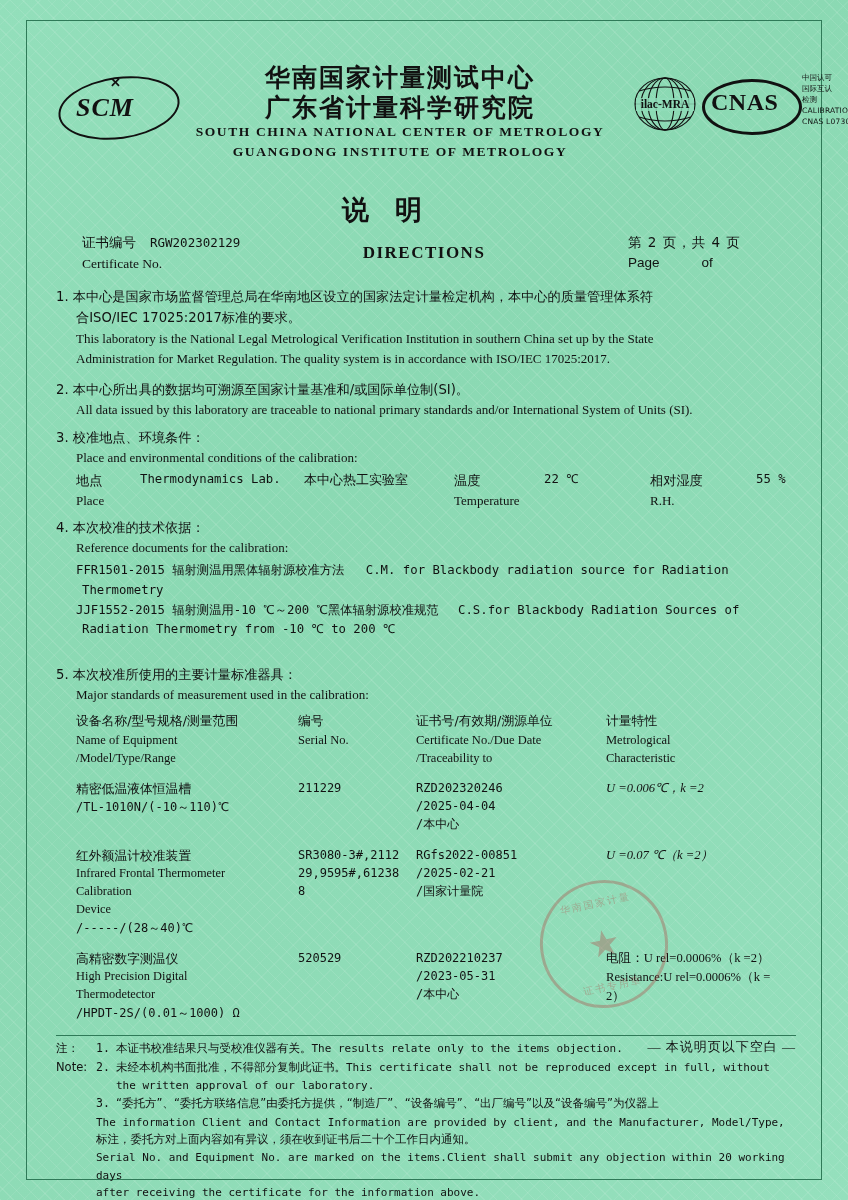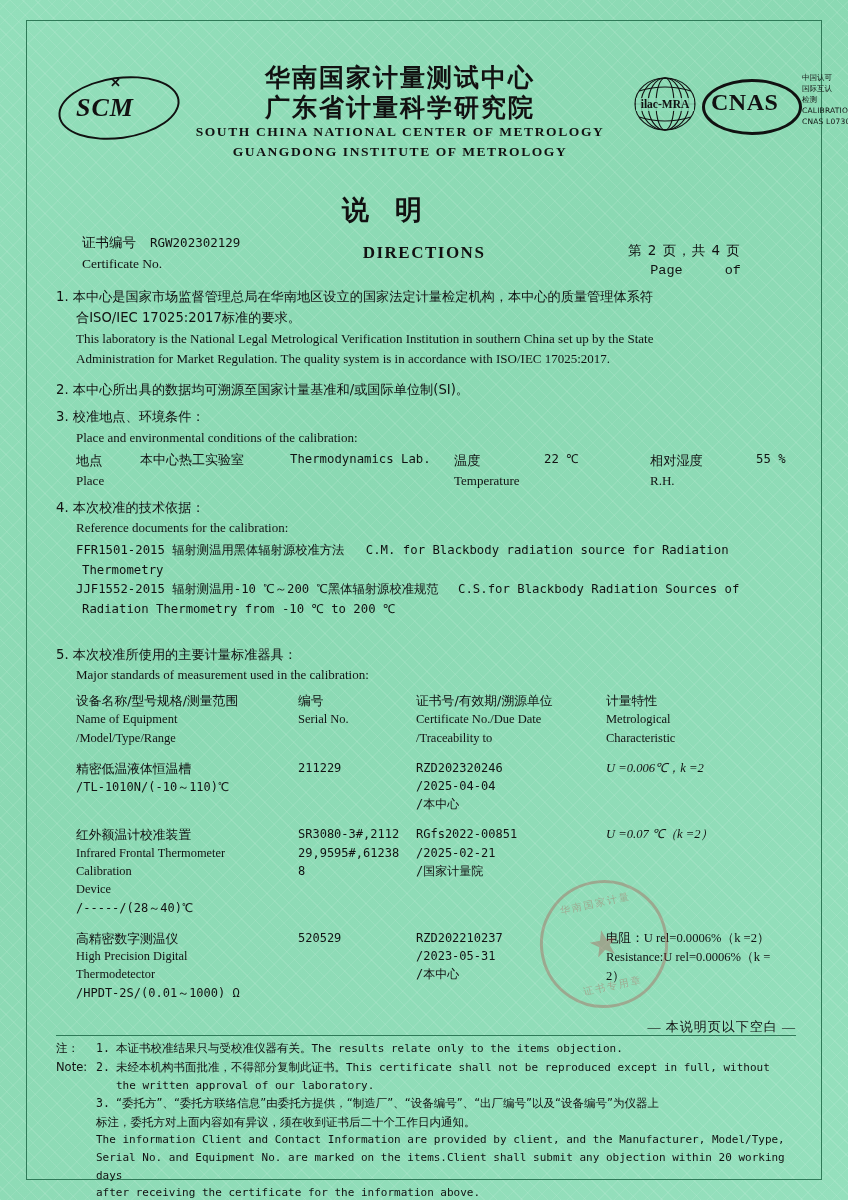--- a/index.html
+++ b/index.html
@@ -163,26 +163,26 @@
   }
   .cert-no .lbl-cn { font-family: "DejaVu Sans", sans-serif; font-size: 13.5px; }
   .cert-no .lbl-en { font-family: "Liberation Serif", serif; font-size: 13.5px; }
   .cert-no .val {
     font-family: "DejaVu Sans Mono", monospace;
     font-size: 12.5px;
     margin-left: 14px;
   }
   .page-no {
     position: absolute;
-    left: 628px; top: 240px;
+    left: 628px; top: 232px;
     font-size: 13.5px;
     line-height: 1.55;
   }
   .page-no .cn { font-family: "DejaVu Sans", sans-serif; letter-spacing: 1px; }
-  .page-no .en { font-family: Liberation Mono, monospace; text-align: right; }
+  .page-no .en { font-family: Liberation Sans, sans-serif; }
   .page-no .en .of { margin-left: 42px; }
 
   
   .body-area {
     position: absolute;
     left: 56px; top: 286px;
     width: 740px;
   }
   .clause { margin-bottom: 4px; }
   .cn-line {
@@ -422,36 +422,37 @@
 
     <div class="clause">
       <div class="cn-line"><span>1.</span> <span>本中心是国家市场监督管理总局在华南地区设立的国家法定计量检定机构，本中心的质量管理体系符</span></div>
       <div class="cn-line indent">合ISO/IEC 17025:2017标准的要求。</div>
       <div class="en-line indent">This laboratory is the National Legal Metrological Verification Institution in southern China set up by the State</div>
       <div class="en-line indent">Administration for Market Regulation. The quality system is in accordance with ISO/IEC 17025:2017.</div>
     </div>
 
     <div class="clause" style="margin-top:10px">
       <div class="cn-line"><span>2.</span> <span>本中心所出具的数据均可溯源至国家计量基准和/或国际单位制(SI)。</span></div>
+      <div class="en-line indent">All data issued by this laboratory are traceable to national primary standards and/or International System of Units (SI).</div>
     </div>
 
     <div class="clause" style="margin-top:6px">
       <div class="cn-line"><span>3.</span> <span>校准地点、环境条件：</span></div>
       <div class="en-line indent">Place and environmental conditions of the calibration:</div>
 
       <div class="env-row">
         <div class="env-cell" style="width:64px">
           <div class="cn">地点</div>
           <div class="en">Place</div>
         </div>
+        <div class="env-cell" style="width:164px">
+          <div class="env-val">Thermodynamics Lab.</div>
+        </div>
         <div class="env-cell" style="width:150px">
           <div class="env-val-cn">本中心热工实验室</div>
-        </div>
-        <div class="env-cell" style="width:164px">
-          <div class="env-val">Thermodynamics Lab.</div>
         </div>
         <div class="env-cell" style="width:90px">
           <div class="cn">温度</div>
           <div class="en">Temperature</div>
         </div>
         <div class="env-cell" style="width:106px">
           <div class="env-val">22 ℃</div>
         </div>
         <div class="env-cell" style="width:106px">
           <div class="cn">相对湿度</div>
@@ -593,19 +594,19 @@
       <div class="note-num">2.</div>
       <div class="note-text"><span class="cn">未经本机构书面批准，不得部分复制此证书。</span><span class="en">This certificate shall not be reproduced except in full, without</span></div>
     </div>
     <div class="note-cont"><span class="en">the written approval of our laboratory.</span></div>
 
     <div class="note-row">
       <div class="note-label"></div>
       <div class="note-num">3.</div>
       <div class="note-text"><span class="cn">“委托方”、“委托方联络信息”由委托方提供，“制造厂”、“设备编号”、“出厂编号”以及“设备编号”为仪器上</span></div>
     </div>
+    <div class="note-cont" style="padding-left:40px"><span class="en">The information Client and Contact Information are provided by client, and the Manufacturer, Model/Type,</span></div>
     <div class="note-cont" style="padding-left:40px"><span class="cn">标注，委托方对上面内容如有异议，须在收到证书后二十个工作日内通知。</span></div>
-    <div class="note-cont" style="padding-left:40px"><span class="en">The information Client and Contact Information are provided by client, and the Manufacturer, Model/Type,</span></div>
     <div class="note-cont" style="padding-left:40px"><span class="en">Serial No. and Equipment No. are marked on the items.Client shall submit any objection within 20 working days</span></div>
     <div class="note-cont" style="padding-left:40px"><span class="en">after receiving the certificate for the information above.</span></div>
 
   </div>
 </div>
 
 </body></html>

